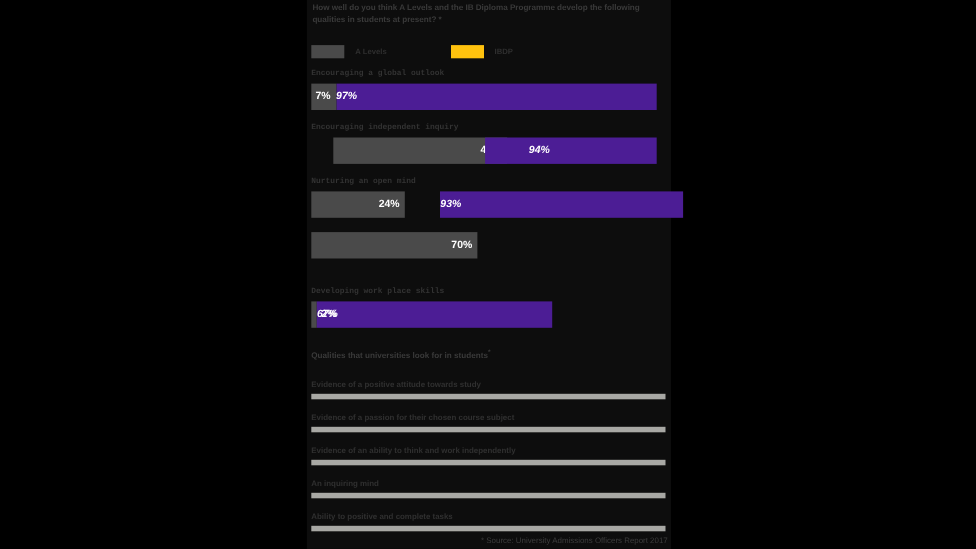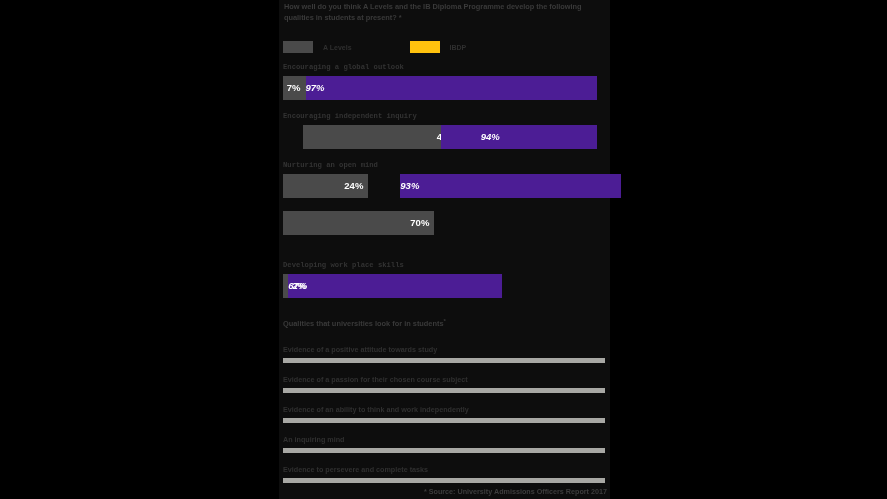--- a/index.html
+++ b/index.html
@@ -163,21 +163,21 @@
     width: 100%;
     background: #a8a8a4;
   }
 
   
   .footnote {
     position: absolute;
     right: 3px;
     bottom: 3px;
     font-size: 7.2px;
-    font-weight: bold;
+    font-weight: normal;
     color: #3d3d3d;
     white-space: nowrap;
   }
 </style>
 </head>
 <body>
 
 <div id="canvas">
   <div id="panel">
 
@@ -269,20 +269,20 @@
     </div>
     <div class="qual-item" style="top:405px;">
       <div class="qual-label">Evidence of an ability to think and work independently</div>
       <div class="qual-bar"></div>
     </div>
     <div class="qual-item" style="top:435px;">
       <div class="qual-label">An inquiring mind</div>
       <div class="qual-bar"></div>
     </div>
     <div class="qual-item" style="top:465px;">
-      <div class="qual-label">Evidence to persevere and complete tasks</div>
+      <div class="qual-label">Ability to positive and complete tasks</div>
       <div class="qual-bar"></div>
     </div>
 
     <div class="footnote">* Source: University Admissions Officers Report 2017</div>
 
   </div>
 </div>
 
 </body></html>

